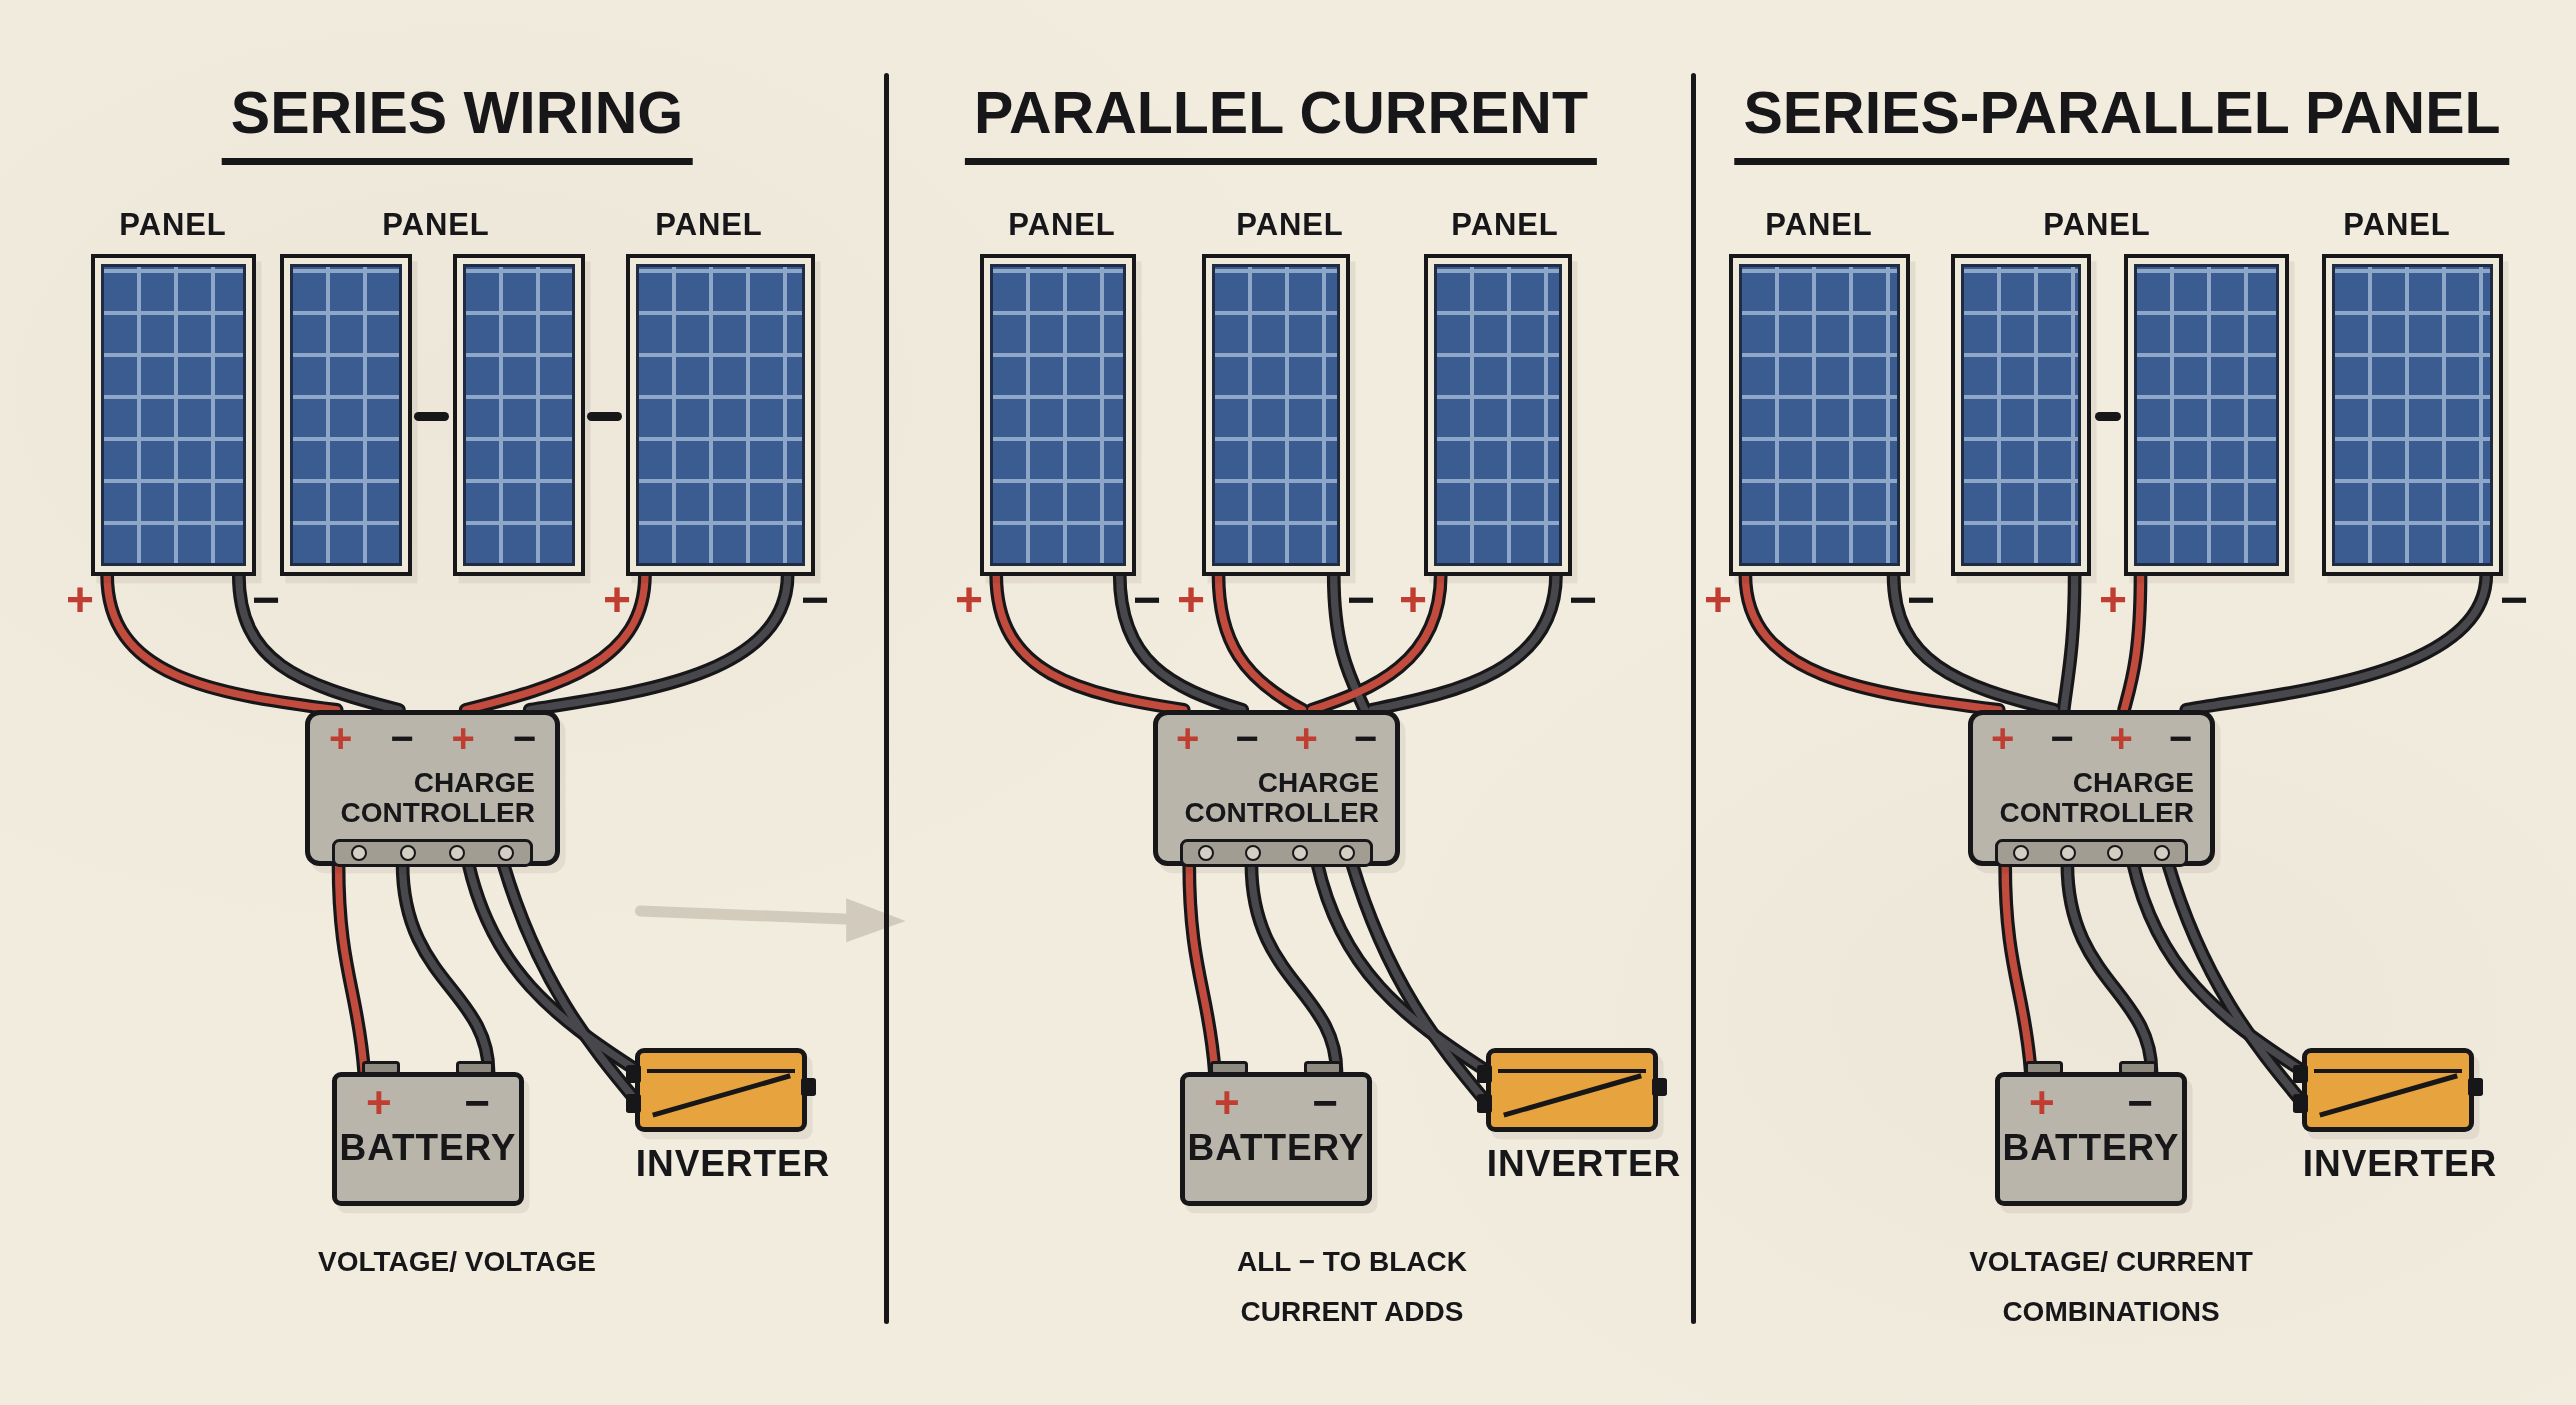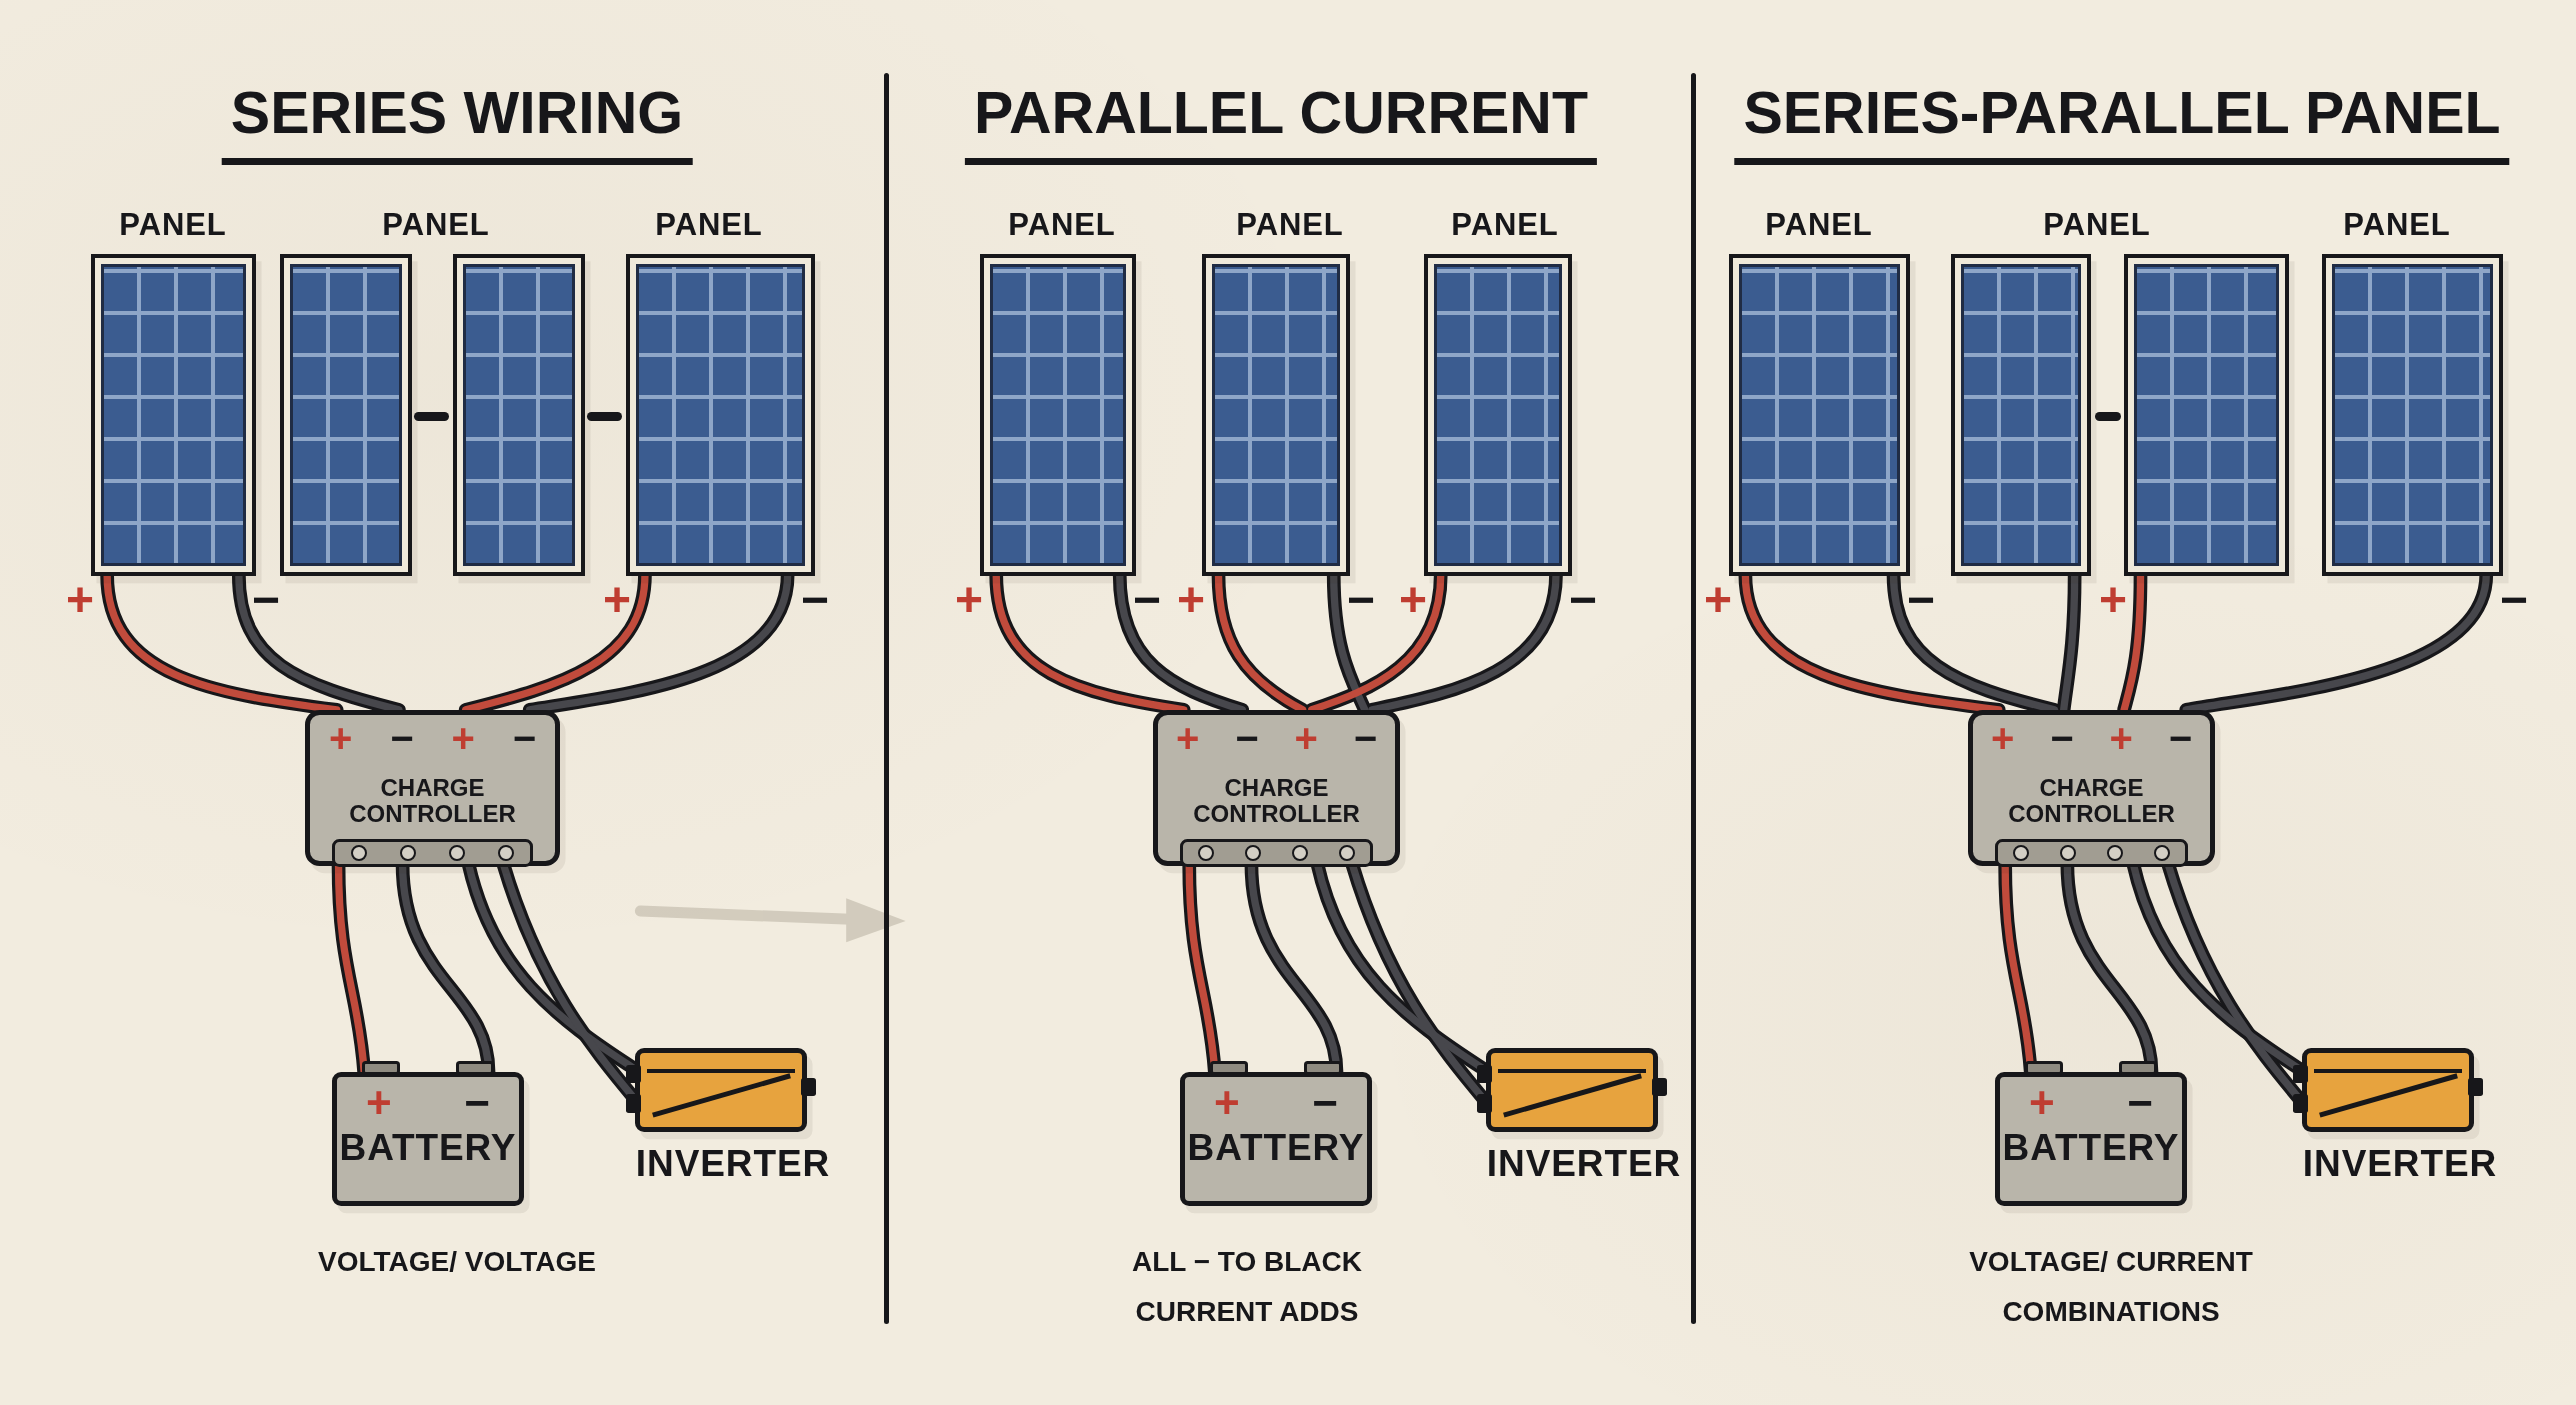--- a/index.html
+++ b/index.html
@@ -48,21 +48,21 @@
   .sym.minus{color:#17171a;}
 
   .ctrl{
     position:absolute;top:710px;height:156px;box-sizing:border-box;z-index:2;
     background:#b9b5aa;border:5.5px solid #17171a;border-radius:14.6px;
     box-shadow:5.5px 7.3px 0 rgba(40,30,10,0.07);
   }
   .ctrl-terms{display:flex;justify-content:space-around;align-items:center;height:42px;font-size:40px;font-weight:800;line-height:40px;margin-top:1.8px;}
   .ctrl-terms .plus{color:#bf3d31;}
   .ctrl-terms .minus{color:#17171a;}
-  .ctrl-label{width:205px;margin:16px auto;text-align:center;font-size:24px;font-weight:700;line-height:1.08;}
+  .ctrl-label{width:205px;margin:9px auto;text-align:right;font-size:28px;font-weight:700;line-height:1.08;}
   .ctrl-strip{
     position:absolute;left:22px;right:22px;bottom:-5.5px;height:27.4px;box-sizing:border-box;
     background:#a19d92;border:3.7px solid #17171a;border-radius:7.3px;
     display:flex;align-items:center;justify-content:space-around;
   }
   .screw{width:12px;height:12px;background:#d3cfc5;border:2.7px solid #17171a;border-radius:50%;}
 
   .battery{
     position:absolute;top:1072px;width:192px;height:134px;box-sizing:border-box;z-index:2;
     background:#b9b5aa;border:5.5px solid #17171a;border-radius:9.1px;text-align:center;
@@ -306,21 +306,21 @@
       <div class="batt-label">BATTERY</div>
     </div>
 
     <div class="inverter" style="left:1486px">
       <i class="inv-nub" style="left:-13.7px;top:16%"></i>
       <i class="inv-nub" style="left:-13.7px;top:56%"></i>
       <i class="inv-nub" style="right:-13.7px;top:34%"></i>
     </div>
     <div class="inv-label" style="left:1572px">INVERTER</div>
 
-    <div class="caption" style="left:1247px">
+    <div class="caption" style="left:1352px">
       <div>ALL − TO BLACK</div>
       <div>CURRENT ADDS</div>
     </div>
   </section>
 
   <section>
     <h1 class="title" style="left:2122px">SERIES-PARALLEL PANEL</h1>
 
     <div class="plabel" style="left:1819px">PANEL</div>
     <div class="plabel" style="left:2097px">PANEL</div>

